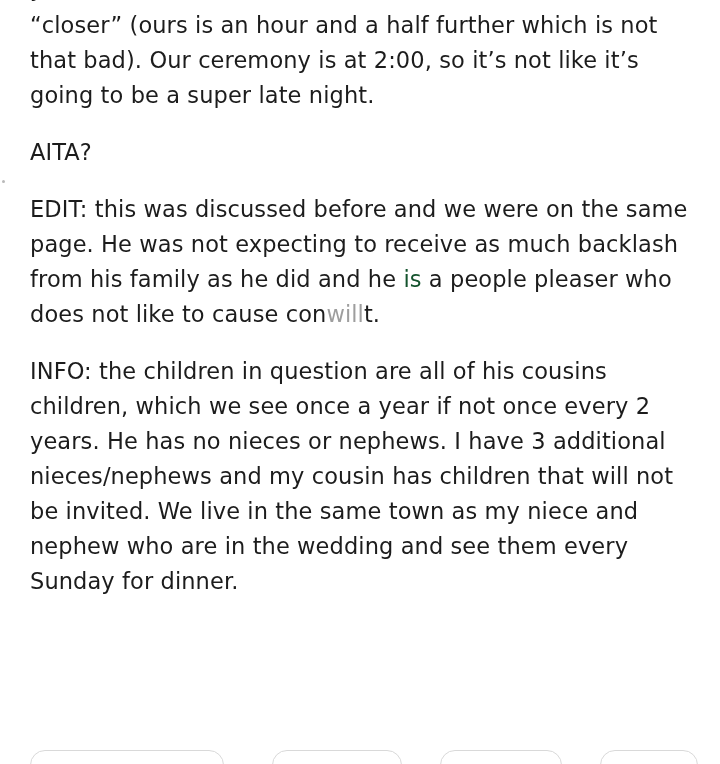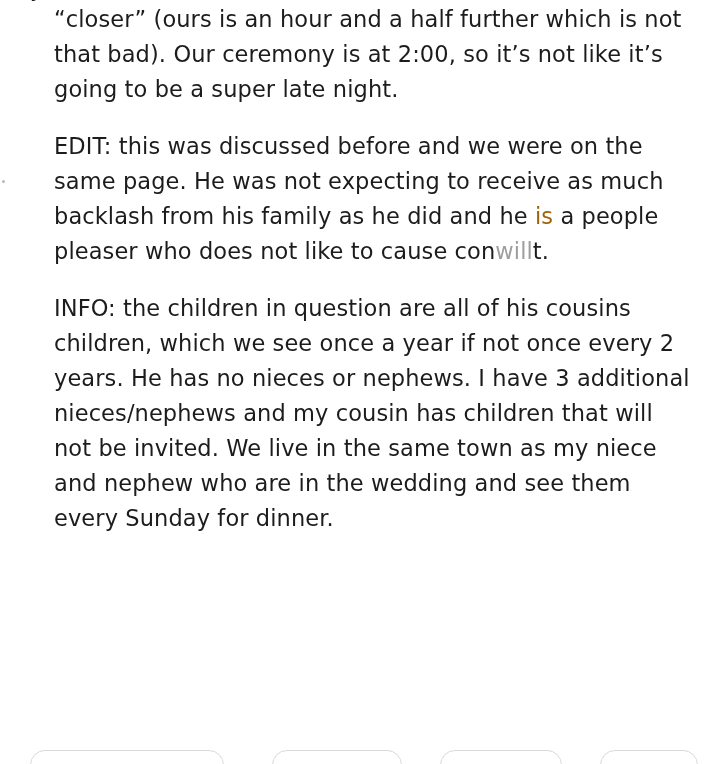--- a/index.html
+++ b/index.html
@@ -17,22 +17,21 @@
   #page {
     position: relative;
     width: 720px;
     height: 764px;
     background: #ffffff;
     box-sizing: border-box;
     padding: 0 30px;
   }
   .post-body {
     position: relative;
-    padding-top: 2px;
-    margin-left: 24px;
+    padding-top: 8px;
   }
   .para {
     font-size: 22.5px;
     line-height: 35px;
     letter-spacing: 0.1px;
     color: #1c1c1c;
     margin: 0 0 22px 0;
     white-space: pre-wrap;
     word-wrap: break-word;
   }
@@ -64,21 +63,21 @@
   .top-clip span {
     display: block;
     font-size: 22.5px;
     line-height: 35px;
     color: #1c1c1c;
     margin-top: -29px;
     white-space: nowrap;
   }
   
   .smudge-light {
-    color: #a16207;
+    color: #14532d;
   }
   .smudge-faint {
     color: #9e9e9e;
   }
   
   .bottom-chrome {
     position: absolute;
     left: 0;
     right: 0;
     bottom: 0;
@@ -107,20 +106,21 @@
     <span>y</span>
   </div>
 
   <div class="margin-dot"></div>
 
   <div class="post-body">
 
     <p class="para first clipped-top">“closer” (ours is an hour and a half further which is not that bad). Our ceremony is at 2:00, so it’s not like it’s going to be a super late night.</p>
 
 
+    <p class="para">AITA?</p>
 
     <p class="para"><span>EDIT: this was discussed before and we were on the same page. He was not expecting to receive as much backlash from his family as he did and he </span><span class="smudge-light">is</span><span> a people pleaser who does not like to cause con</span><span class="smudge-faint">will</span><span>t.</span></p>
 
     <p class="para">INFO: the children in question are all of his cousins children, which we see once a year if not once every 2 years. He has no nieces or nephews. I have 3 additional nieces/nephews and my cousin has children that will not be invited. We live in the same town as my niece and nephew who are in the wedding and see them every Sunday for dinner.</p>
 
   </div>
 
   <div class="bottom-chrome">
     <div class="chip c1"></div>
     <div class="chip c2"></div>

